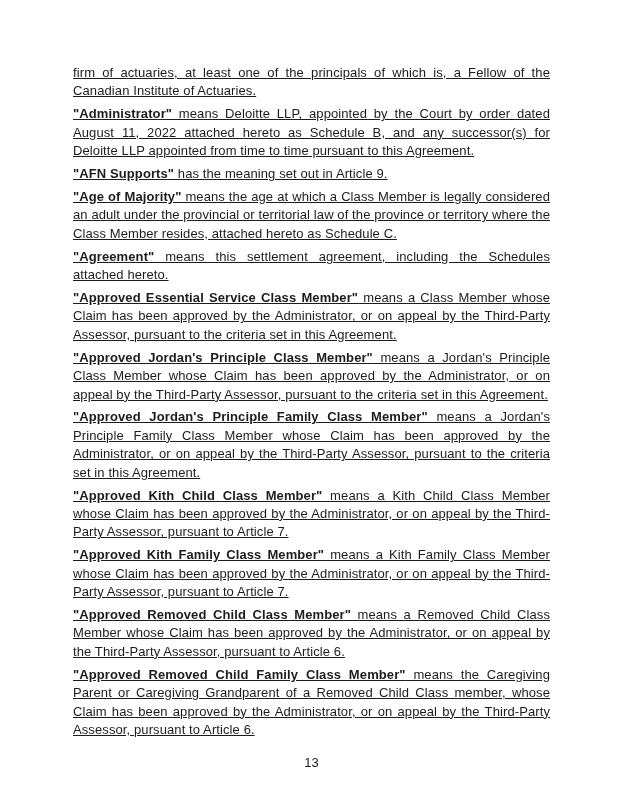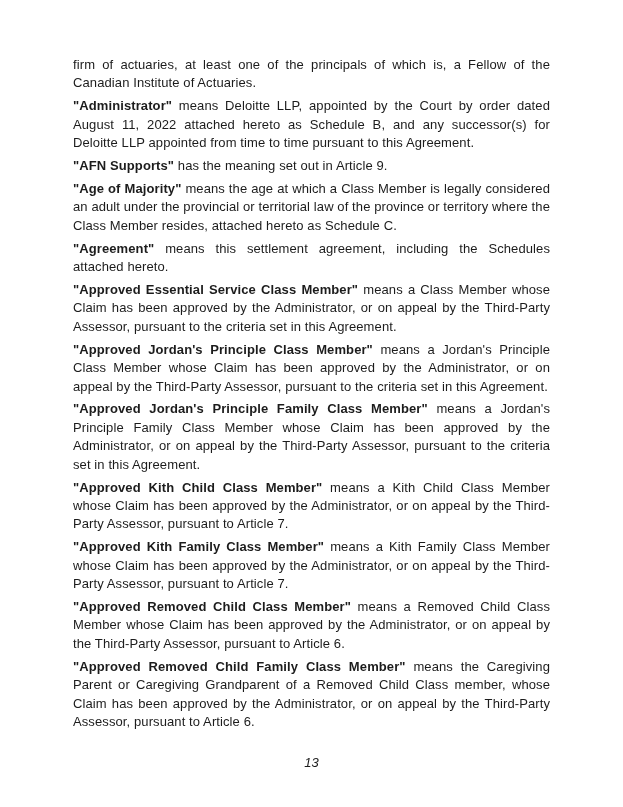--- a/index.html
+++ b/index.html
@@ -16,43 +16,43 @@
     color: #1c1c1c;
   }
   .page {
     position: absolute;
     inset: 0;
     background: #ffffff;
   }
   .content {
     position: absolute;
     left: 73px;
-    top: 56px;
+    top: 64px;
     width: 477px;
+    text-decoration: underline;
   }
   p.def {
     margin: 0 0 4.5px 0;
     font-size: 13px;
     line-height: 18.4px;
     text-align: justify;
     letter-spacing: 0.1px;
   }
   p.def strong {
     font-weight: bold;
   }
   .page-number {
     position: absolute;
     top: 755px;
     left: 0;
     width: 100%;
     text-align: center;
     font-size: 13px;
     line-height: 16px;
     color: #1c1c1c;
-    font-style: italic;
   }
 </style>
 </head>
 <body>
 
 <div class="page">
   <div class="content">
       <p class="def">firm of actuaries, at least one of the principals of which is, a Fellow of the Canadian Institute of Actuaries.</p>
       <p class="def"><strong>"Administrator"</strong> means Deloitte LLP, appointed by the Court by order dated August 11, 2022 attached hereto as Schedule B, and any successor(s) for Deloitte LLP appointed from time to time pursuant to this Agreement.</p>
       <p class="def"><strong>"AFN Supports"</strong> has the meaning set out in Article 9.</p>

